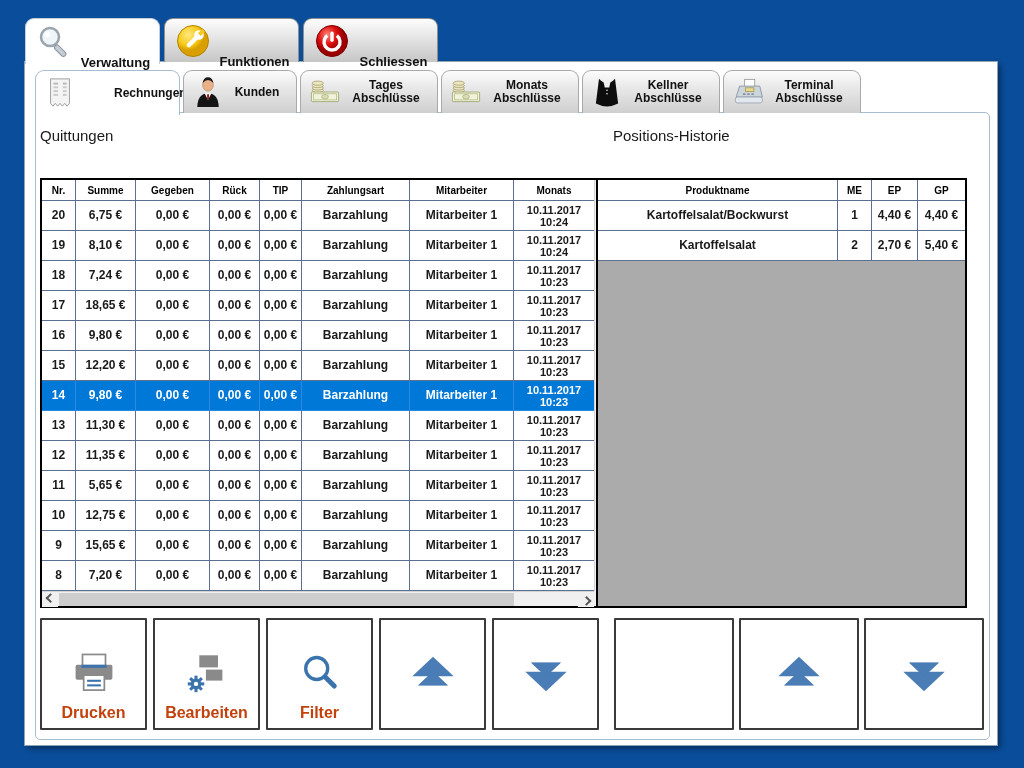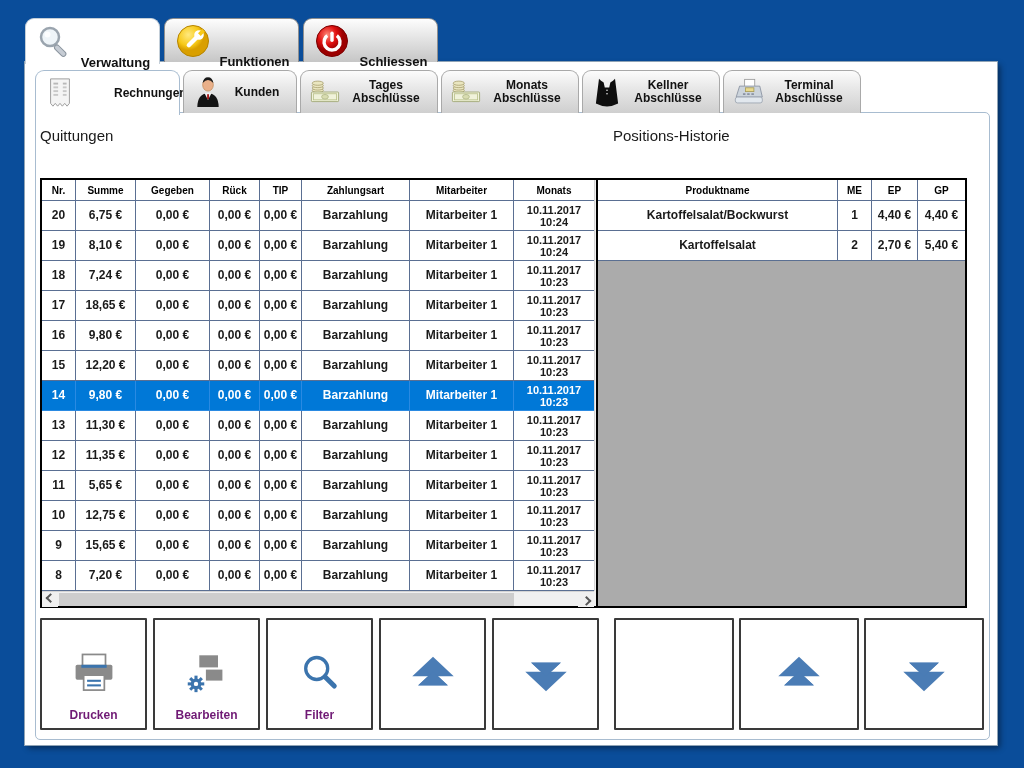--- a/index.html
+++ b/index.html
@@ -126,21 +126,21 @@
   .action-btn {
     height:112px; background:#fff; border:2px solid #3a3a3a; border-radius:1px;
     display:flex; flex-direction:column; align-items:center; justify-content:center;
     cursor:pointer; position:relative;
   }
   .actions-left .action-btn { width:107px; }
   .actions-right .action-btn { width:120px; }
   .action-btn svg { width:46px; height:44px; }
   .action-btn .btn-label {
     position:absolute; bottom:6px; left:0; right:0; text-align:center;
-    font-weight:bold; font-size:12px; color:#701a75;
+    font-weight:bold; font-size:16px; color:#c2410c;
   }
 </style>
 </head>
 <body style="background: rgb(10, 77, 154);">
 
 <div class="main-tabs" id="main-tabs">
     <div class="main-tab active">
       <svg viewBox="0 0 36 36">
     <circle cx="14" cy="13" r="9" fill="#eef4f8" stroke="#9aa4ae" stroke-width="2.5"></circle>
     <circle cx="11.5" cy="10.5" r="3" fill="#ffffff" opacity="0.8"></circle>

